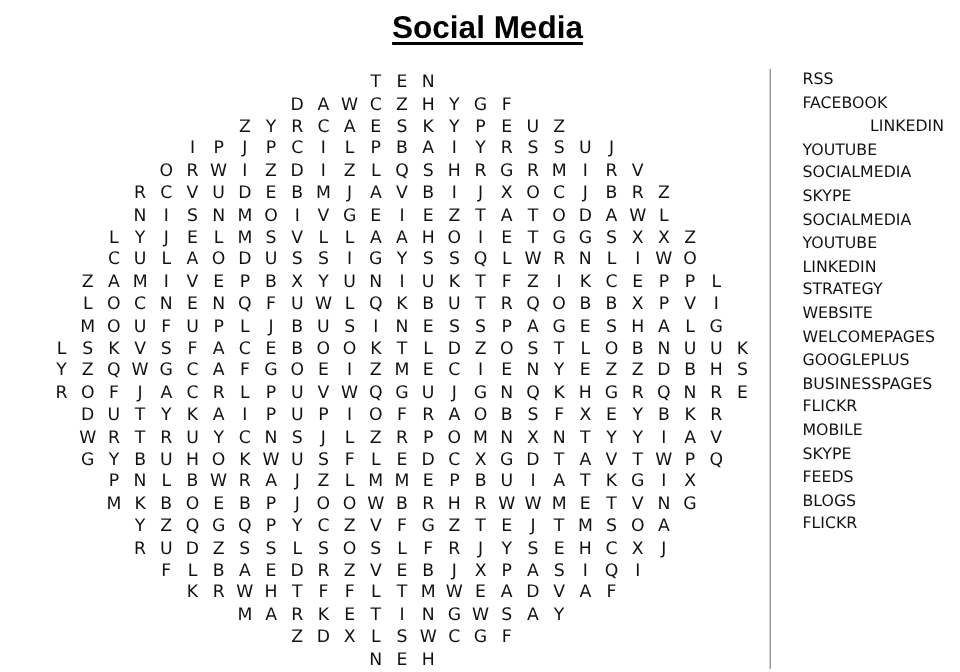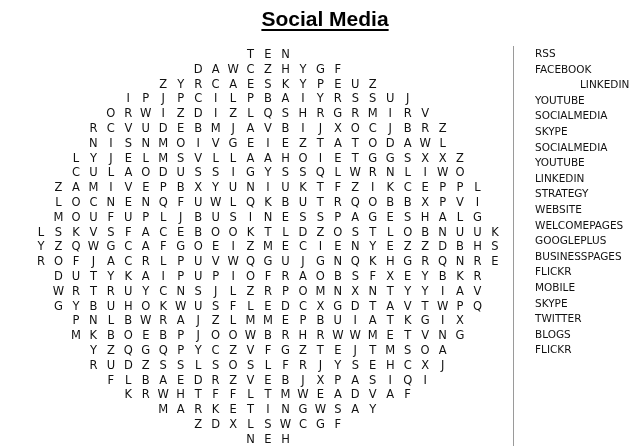--- a/index.html
+++ b/index.html
@@ -616,16 +616,16 @@
     <div class="word" style="top: 109.2px;">YOUTUBE</div>
     <div class="word" style="top: 124.8px;">LINKEDIN</div>
     <div class="word" style="top: 140.4px;">STRATEGY</div>
     <div class="word" style="top: 156px;">WEBSITE</div>
     <div class="word" style="top: 171.6px;">WELCOMEPAGES</div>
     <div class="word" style="top: 187.2px;">GOOGLEPLUS</div>
     <div class="word" style="top: 202.8px;">BUSINESSPAGES</div>
     <div class="word" style="top: 218.4px;">FLICKR</div>
     <div class="word" style="top: 234px;">MOBILE</div>
     <div class="word" style="top: 249.6px;">SKYPE</div>
-    <div class="word" style="top: 265.2px;">TWITTER</div>
+    <div class="word" style="top: 265.2px;">FEEDS</div>
     <div class="word" style="top: 280.8px;">BLOGS</div>
     <div class="word" style="top: 296.4px;">FLICKR</div>
   </div>
 
 </body></html>

